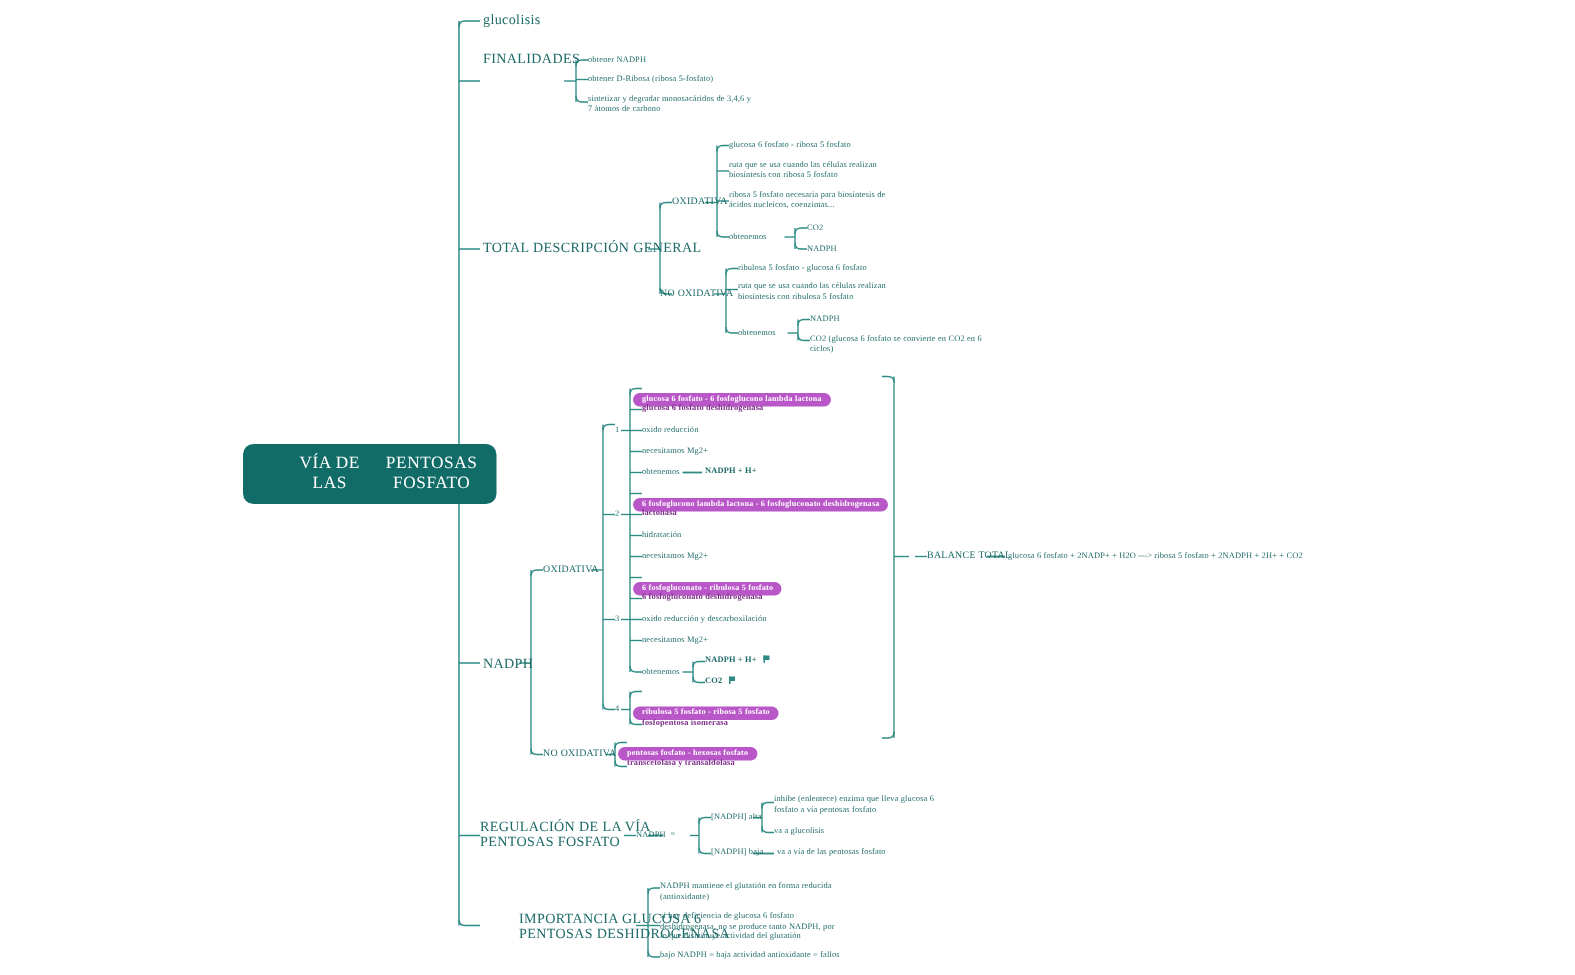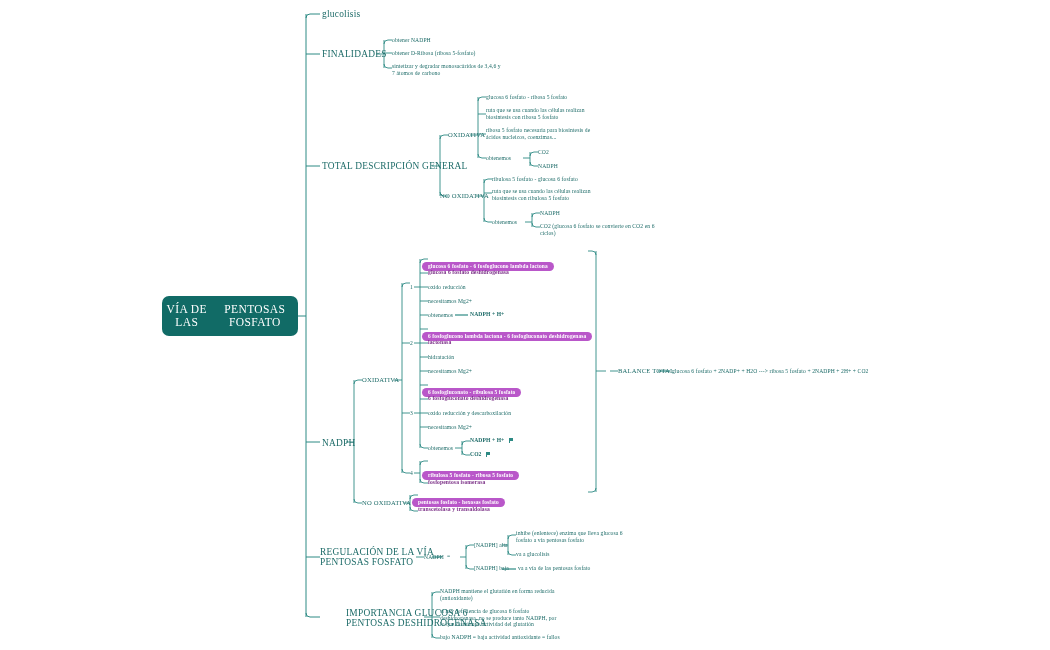--- a/index.html
+++ b/index.html
@@ -11,21 +11,21 @@
   #map{position:absolute;left:0;top:0;width:1050px;height:650px;}
   .node{position:absolute;white-space:nowrap;}
   .wrap{white-space:normal;}
 
   
   .central{
     position:absolute;left:162px;top:296px;width:136px;height:40px;
     background:#116b66;border-radius:7px;
     display:flex;align-items:center;justify-content:center;
     color:#ffffff;font-family:"Liberation Serif", serif;
-    font-size:11.5px;line-height:13px;text-align:center;letter-spacing:.4px;
+    font-size:11.5px;line-height:13px;text-align:center;letter-spacing:.4px;padding-left:33px;
   }
   .central span{display:block;}
 
   
   .l1{
     font-family:"Liberation Serif", serif;
     font-size:9.4px;color:#1d6b68;letter-spacing:.25px;line-height:10px;
   }
   
   .l2{
@@ -196,21 +196,21 @@
     </g>
   </svg>
 
   <div class="central">
     <span>VÍA DE LAS</span>
     <span>PENTOSAS FOSFATO</span>
   </div>
 
   <div class="node l1" style="left:322px;top:9px;">glucolisis</div>
 
-  <div class="node l1" style="left:322px;top:49px;">FINALIDADES</div>
+  <div class="node l1" style="left:322px;top:35px;">FINALIDADES</div>
   <div class="node leaf" style="left:392px;top:37px;">obtener NADPH</div>
   <div class="node leaf" style="left:392px;top:50px;">obtener D-Ribosa (ribosa 5-fosfato)</div>
   <div class="node leaf wrap" style="left:392px;top:63px;width:110px;">sintetizar y degradar monosacáridos de 3,4,6 y 7 átomos de carbono</div>
 
   <div class="node l1" style="left:322px;top:161px;">TOTAL DESCRIPCIÓN GENERAL</div>
 
   <div class="node l2" style="left:448px;top:131px;">OXIDATIVA</div>
   <div class="node leaf" style="left:486px;top:94px;">glucosa 6 fosfato - ribosa 5 fosfato</div>
   <div class="node leaf wrap" style="left:486px;top:107px;width:118px;">ruta que se usa cuando las células realizan biosíntesis con ribosa 5 fosfato</div>
   <div class="node leaf wrap" style="left:486px;top:127px;width:118px;">ribosa 5 fosfato necesaria para biosíntesis de ácidos nucleicos, coenzimas...</div>

